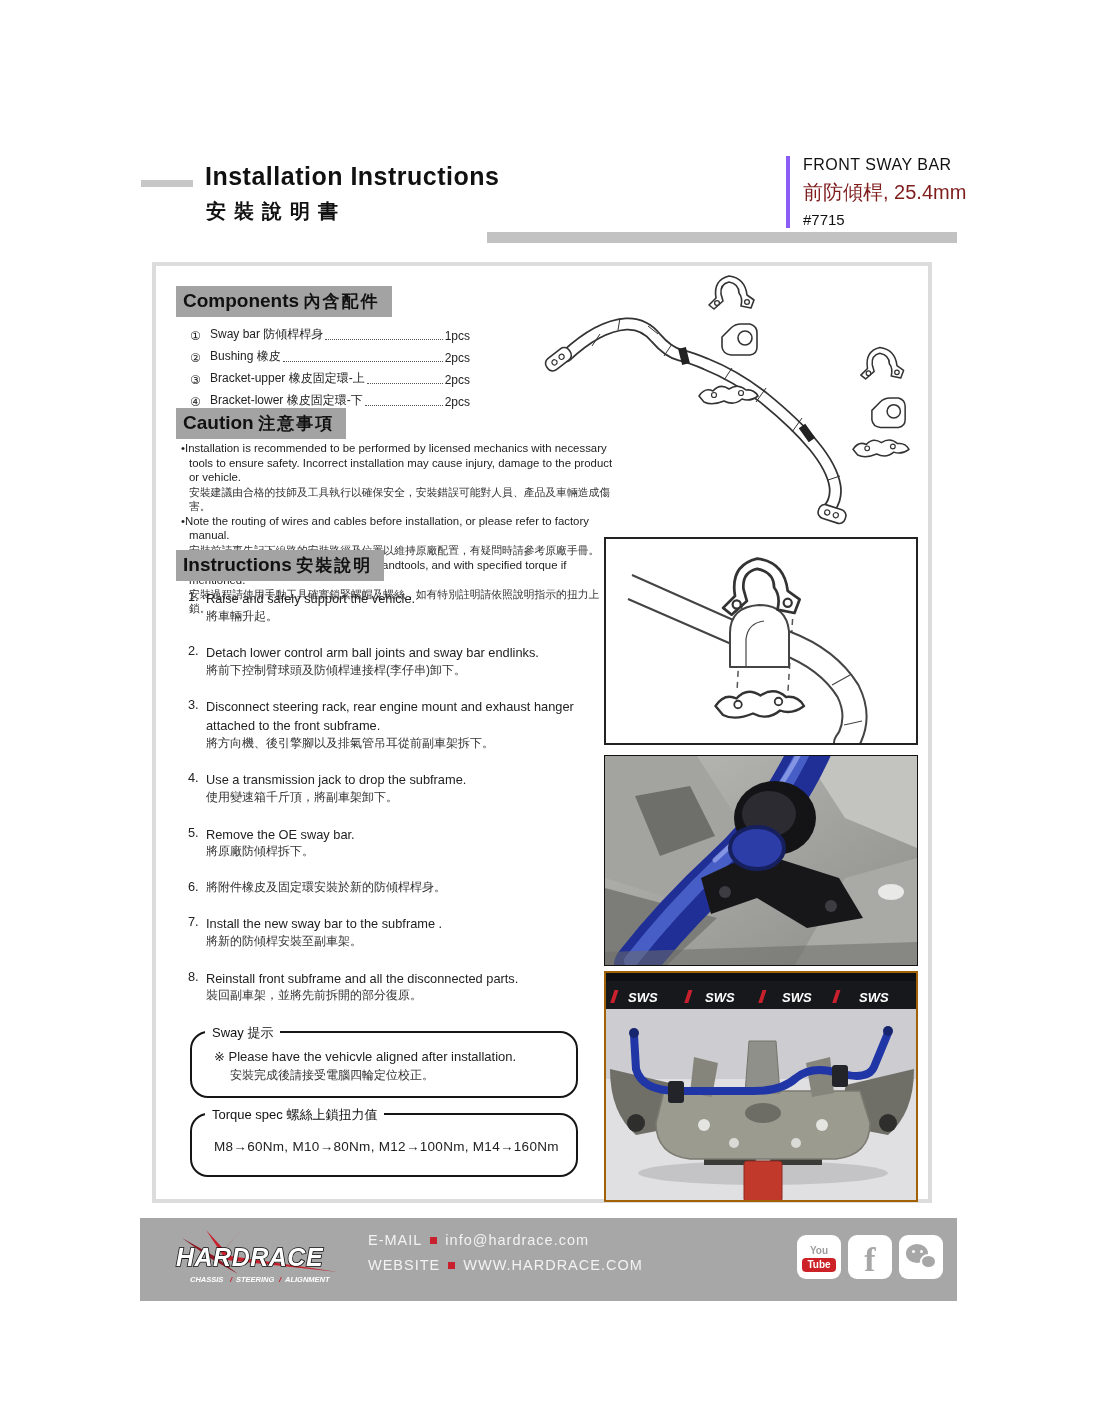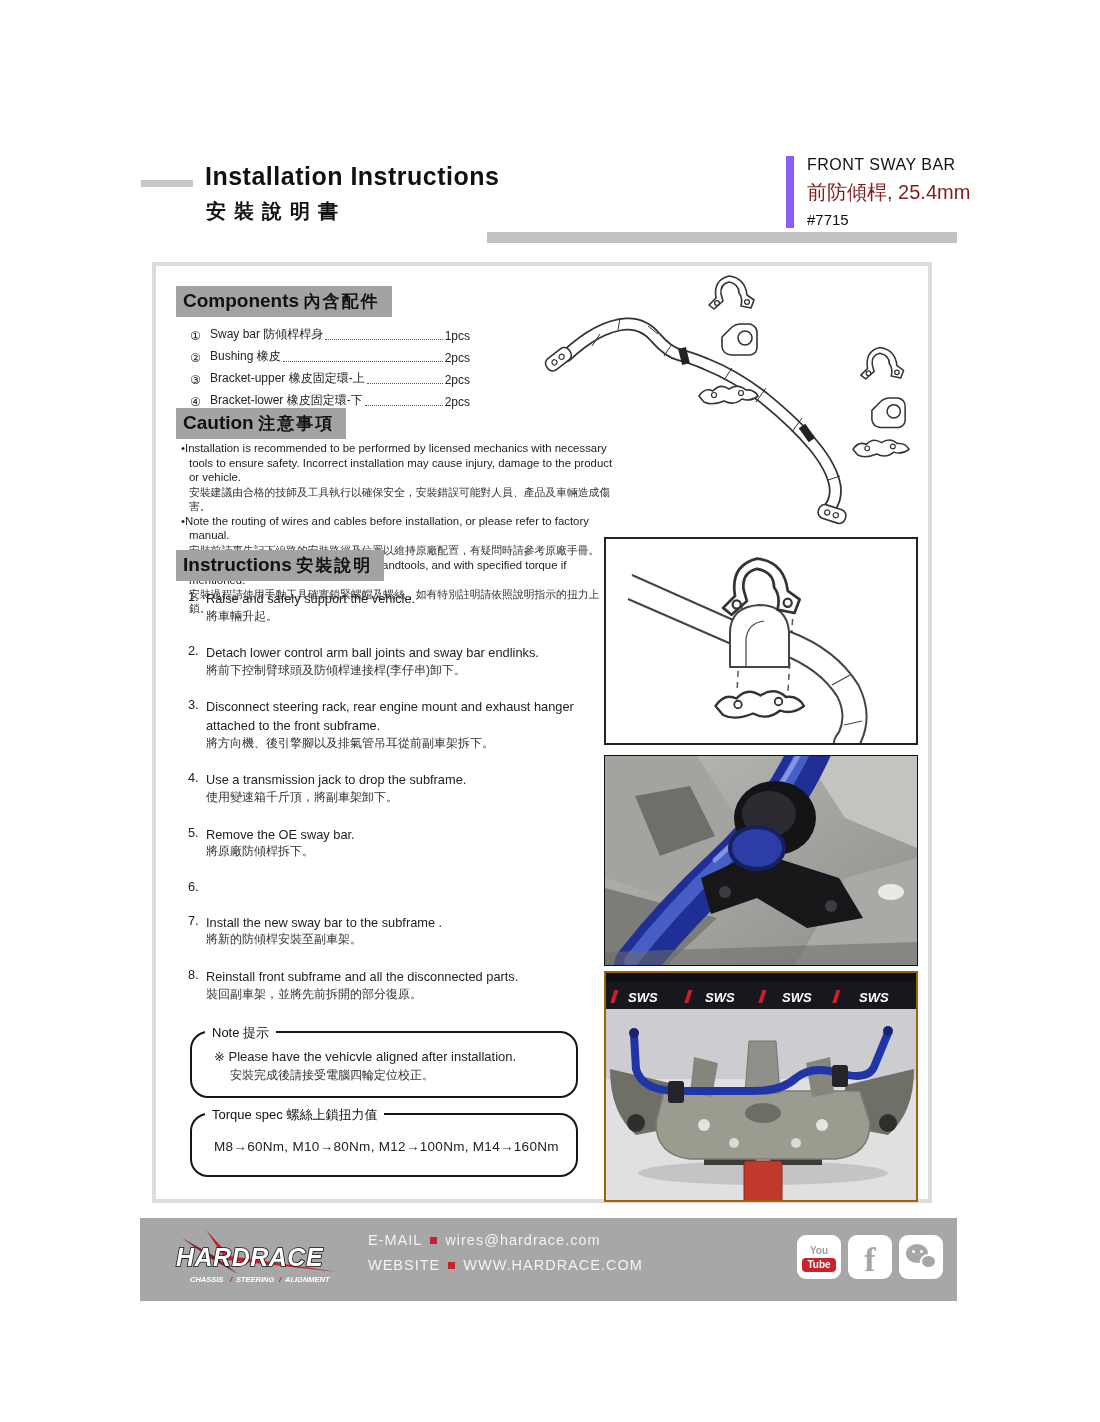--- a/index.html
+++ b/index.html
@@ -7,21 +7,21 @@
     width:1100px; height:1422px; background:#ffffff;
     font-family:"Liberation Sans","DejaVu Sans",sans-serif;
     color:#1c1c1c; position:relative; overflow:hidden;
   }
   .abs { position:absolute; }
 
   
   .hdr-dash { left:141px; top:180px; width:52px; height:7px; background:#c7c7c7; }
   .hdr-title { left:205px; top:162px; font-size:25px; font-weight:bold; letter-spacing:0.5px; color:#111; }
   .hdr-sub { left:206px; top:198px; font-size:20px; font-weight:bold; letter-spacing:8px; color:#111; }
-  .hdr-product { left:786px; top:156px; width:200px; border-left:8px solid #8b5cf6; padding-left:13px; }
+  .hdr-product { left:786px; top:156px; width:200px; border-left:4px solid #8b5cf6; padding-left:13px; }
   .hdr-product .l1 { font-size:16px; font-weight:500; color:#111; letter-spacing:0.5px; }
   .hdr-product .l2 { font-size:20px; margin-top:5px; color:#7f1d1d; }
   .hdr-product .l3 { font-size:15px; margin-top:5px; color:#111; }
   .hdr-bar { left:487px; top:232px; width:470px; height:11px; background:#c2c2c2; }
 
   
   .main-box { left:152px; top:262px; width:780px; height:941px; border:4px solid #dcdcdc; background:#fff; }
 
   .sec-heading {
     background:#a3a3a3; display:inline-block; padding:4px 12px 4px 7px;
@@ -193,36 +193,36 @@
     <div class="zh">使用變速箱千斤頂，將副車架卸下。</div></span>
   </div>
   <div class="step">
     <span class="num">5.</span>
     <span><span class="en">Remove the OE sway bar.</span>
     <div class="zh">將原廠防傾桿拆下。</div></span>
   </div>
   <div class="step">
     <span class="num">6.</span>
     <span>
-    </span>
+    <div class="zh">將附件橡皮及固定環安裝於新的防傾桿桿身。</div></span>
   </div>
   <div class="step">
     <span class="num">7.</span>
     <span><span class="en">Install the new sway bar to the subframe .</span>
     <div class="zh">將新的防傾桿安裝至副車架。</div></span>
   </div>
   <div class="step">
     <span class="num">8.</span>
     <span><span class="en">Reinstall front subframe and all the disconnected parts.</span>
     <div class="zh">裝回副車架，並將先前拆開的部分復原。</div></span>
   </div>
 </div>
 
 <div class="callout note-box">
-  <div class="callout-label">Note 提示</div>
+  <div class="callout-label">Sway 提示</div>
   <div class="callout-body">
     <div class="en">※ Please have the vehicvle aligned after installation.</div>
     <div class="zh">安裝完成後請接受電腦四輪定位校正。</div>
   </div>
 </div>
 
 <div class="callout torque-box">
   <div class="callout-label">Torque spec 螺絲上鎖扭力值</div>
   <div class="callout-body">
     <div class="val">M8→60Nm,  M10→80Nm, M12→100Nm,  M14→160Nm</div>
@@ -397,21 +397,21 @@
         <text x="68" y="54" fill="#ffffff">STEERING</text>
         <text x="111" y="54" fill="#c8202c">/</text>
         <text x="117" y="54" fill="#ffffff">ALIGNMENT</text>
       </g>
     </svg>
   </div>
   <div class="contact">
     <div class="line">
       <span class="lab">E-MAIL</span>
       <span class="bullet"></span>
-      <span class="val">wires@hardrace.com</span>
+      <span class="val">info@hardrace.com</span>
     </div>
     <div class="line">
       <span class="lab">WEBSITE</span>
       <span class="bullet"></span>
       <span class="val">WWW.HARDRACE.COM</span>
     </div>
   </div>
   <div class="socials">
     <div class="social yt">
       <span class="yt-top">You</span>

